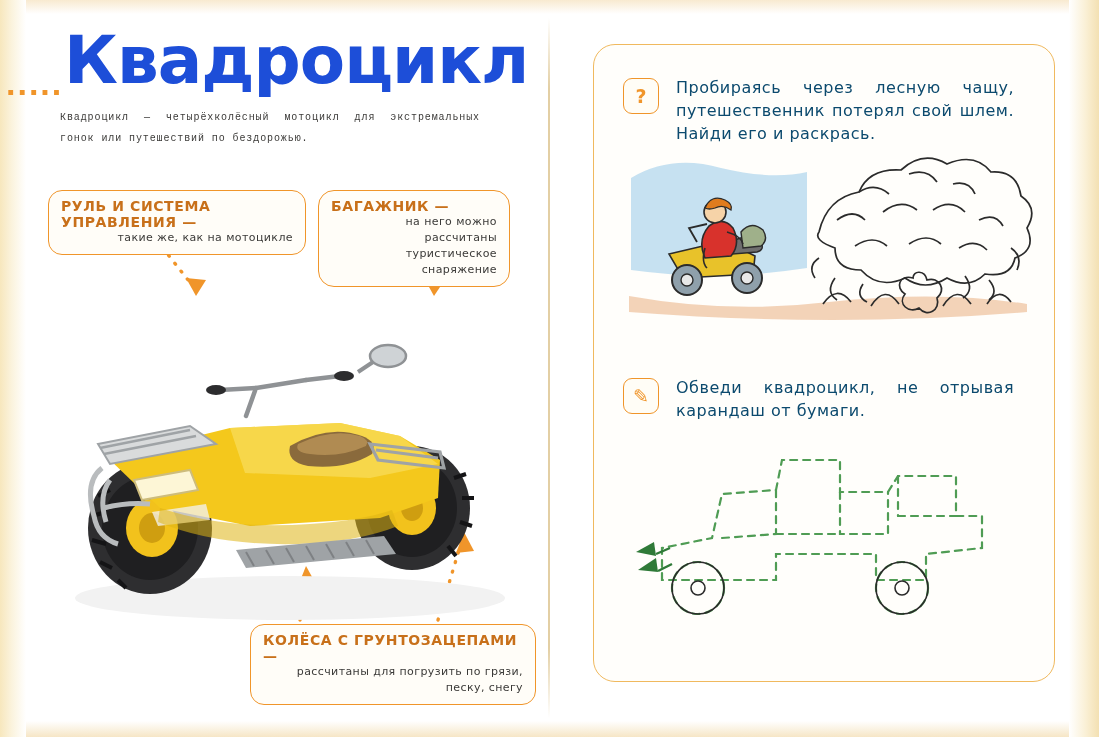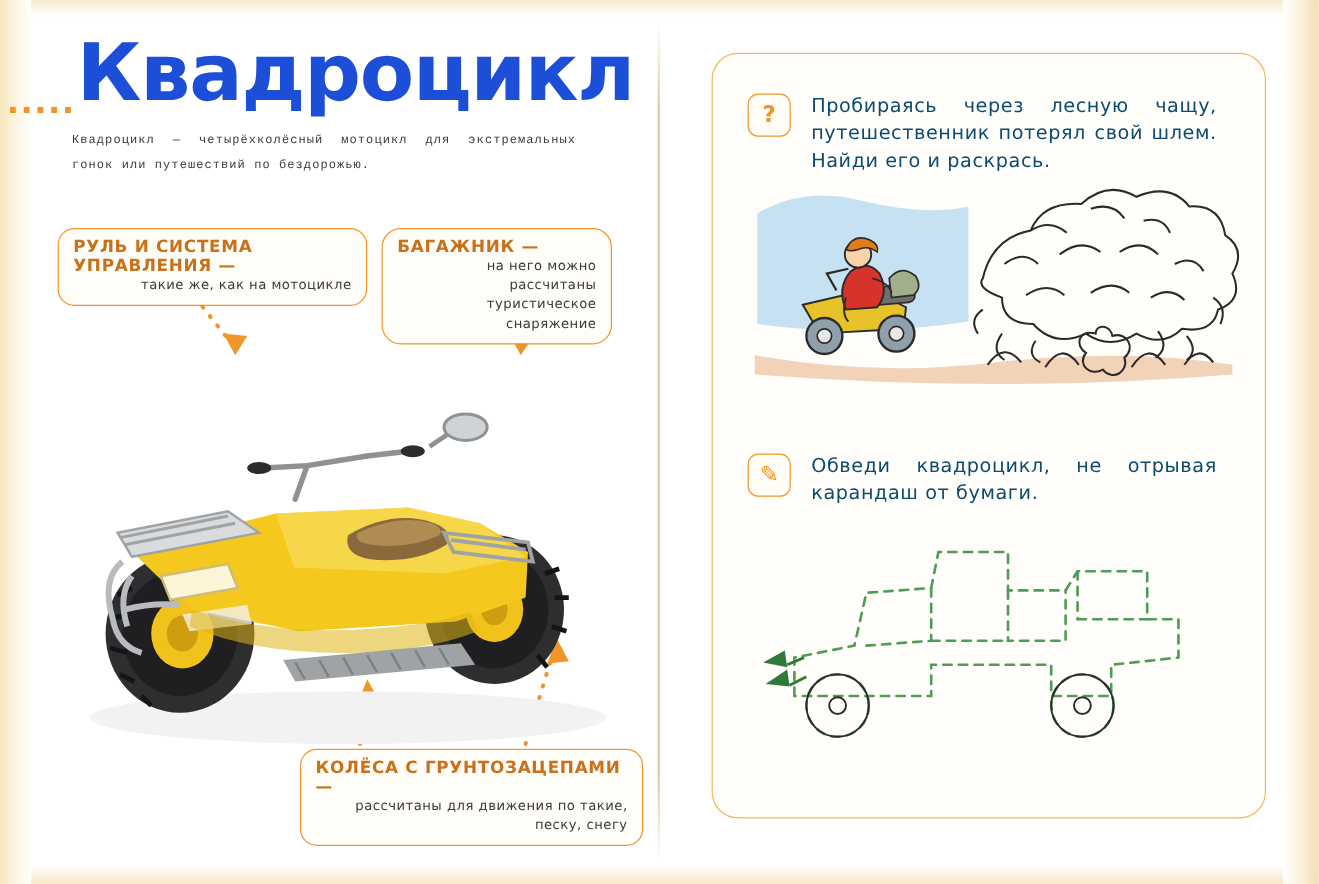--- a/index.html
+++ b/index.html
@@ -139,21 +139,21 @@
       <div class="bd">такие же, как на мотоцикле</div>
     </div>
 
     <div class="callout" id="callout-rack">
       <div class="hd">БАГАЖНИК —</div>
       <div class="bd">на него можно рассчитаны туристическое снаряжение</div>
     </div>
 
     <div class="callout" id="callout-wheels">
       <div class="hd">КОЛЁСА С ГРУНТОЗАЦЕПАМИ —</div>
-      <div class="bd">рассчитаны для движения по такие, песку, снегу</div>
+      <div class="bd">рассчитаны для погрузить по грязи, песку, снегу</div>
     </div>
 
     <div class="photo">
       <svg viewBox="0 0 480 360" width="480" height="360">
         <ellipse cx="250" cy="330" rx="215" ry="22" fill="#f2f2f2"></ellipse>
 
         <g>
           <ellipse cx="110" cy="260" rx="62" ry="66" fill="#2e2e30"></ellipse>
           <ellipse cx="110" cy="260" rx="48" ry="52" fill="#1f1f21"></ellipse>
           <ellipse cx="112" cy="260" rx="26" ry="29" fill="#f2c21c"></ellipse>

